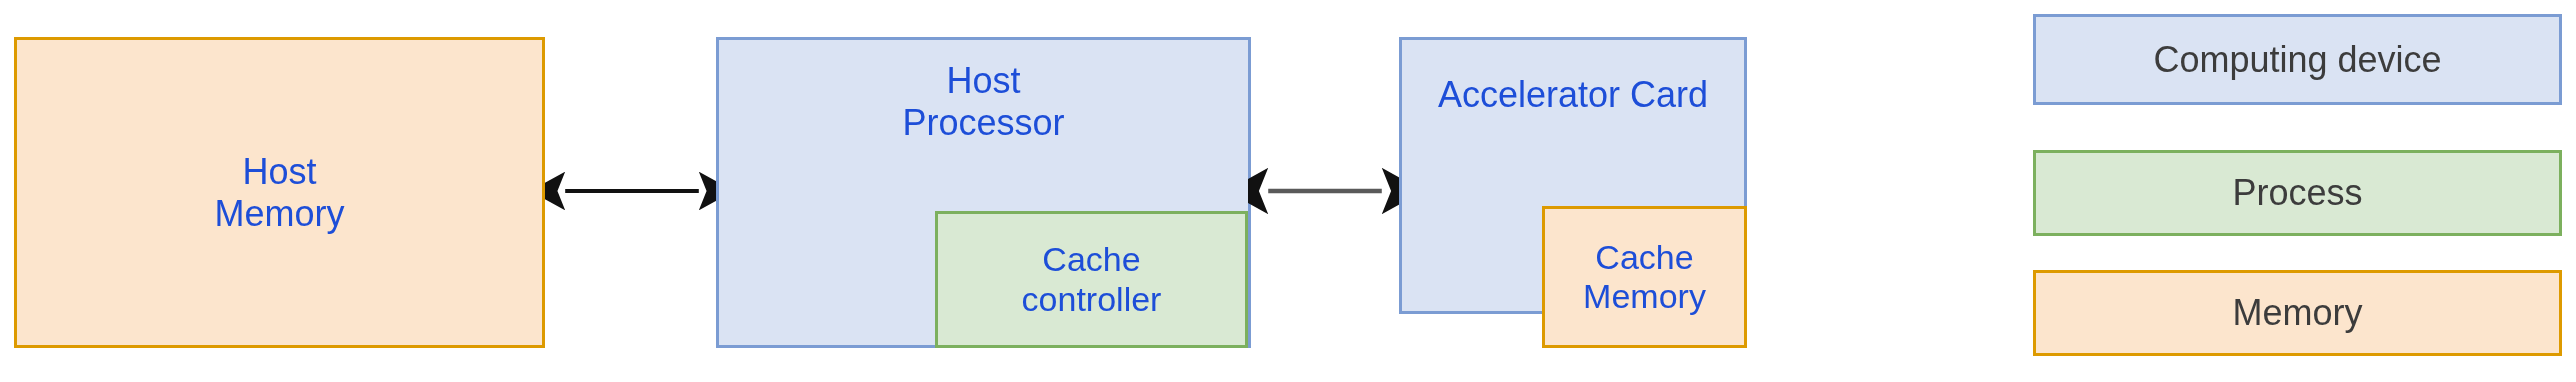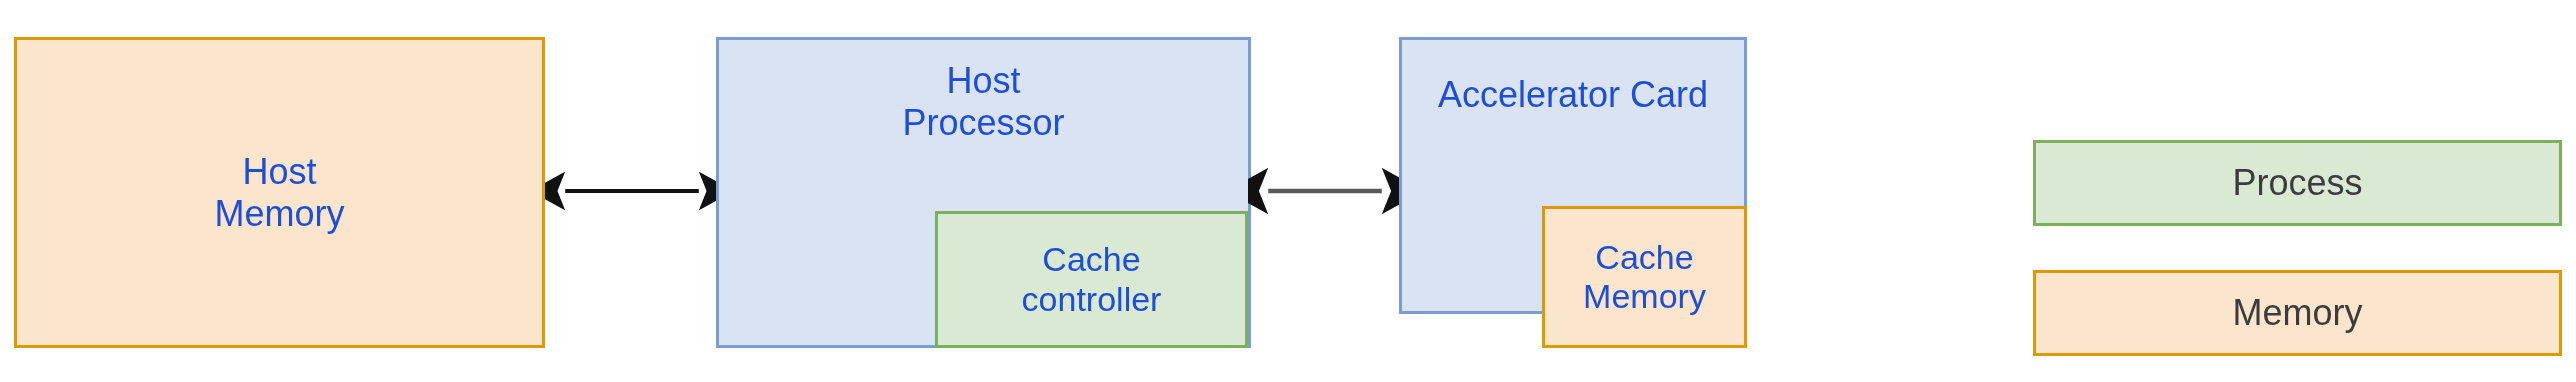--- a/index.html
+++ b/index.html
@@ -72,21 +72,21 @@
     left: 0;
     width: 529px;
     box-sizing: border-box;
     display: flex;
     align-items: center;
     justify-content: center;
     font-size: 36px;
     color: #3c3c3c;
   }
   #legend-item-0 { top: 14px;  height: 91px; }
-  #legend-item-1 { top: 140px; height: 86px; }
+  #legend-item-1 { top: 150px; height: 86px; }
   #legend-item-2 { top: 270px; height: 86px; }
 </style>
 </head>
 <body>
 
 <div id="diagram-canvas">
 
   <div class="node fill-memory" id="host-memory">
     <span class="node-label">Host
 Memory</span>
@@ -130,20 +130,23 @@
     <span class="node-label">Accelerator Card</span>
   </div>
 
   <div class="node fill-memory" id="cache-memory">
     <span class="node-label">Cache
 Memory</span>
   </div>
 
   <div id="legend">
 
+    <div class="legend-item fill-device" id="legend-item-0">
+      <span>Computing device</span>
+    </div>
 
     <div class="legend-item fill-process" id="legend-item-1">
       <span>Process</span>
     </div>
 
     <div class="legend-item fill-memory" id="legend-item-2">
       <span>Memory</span>
     </div>
 
   </div>

